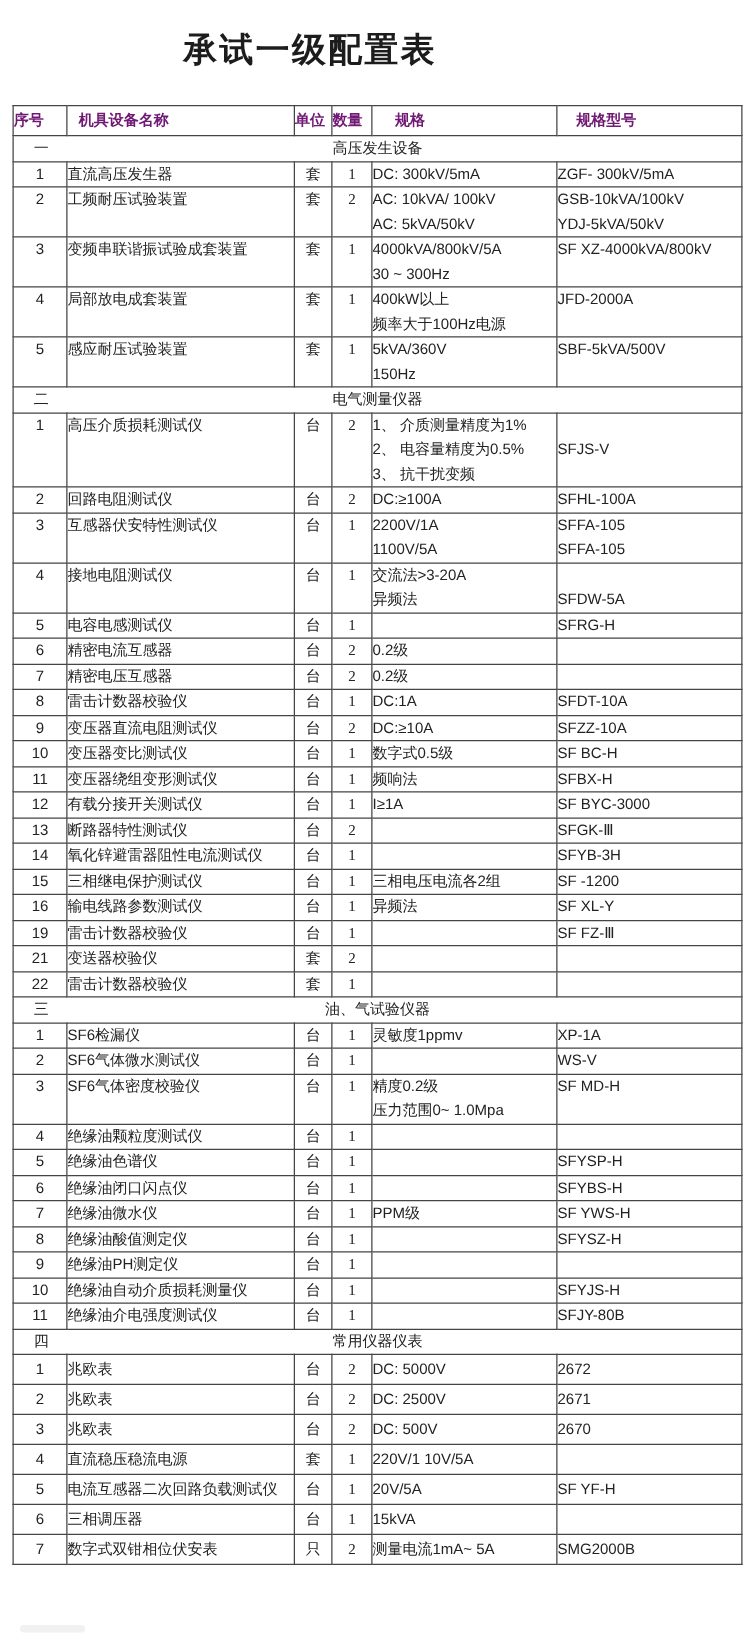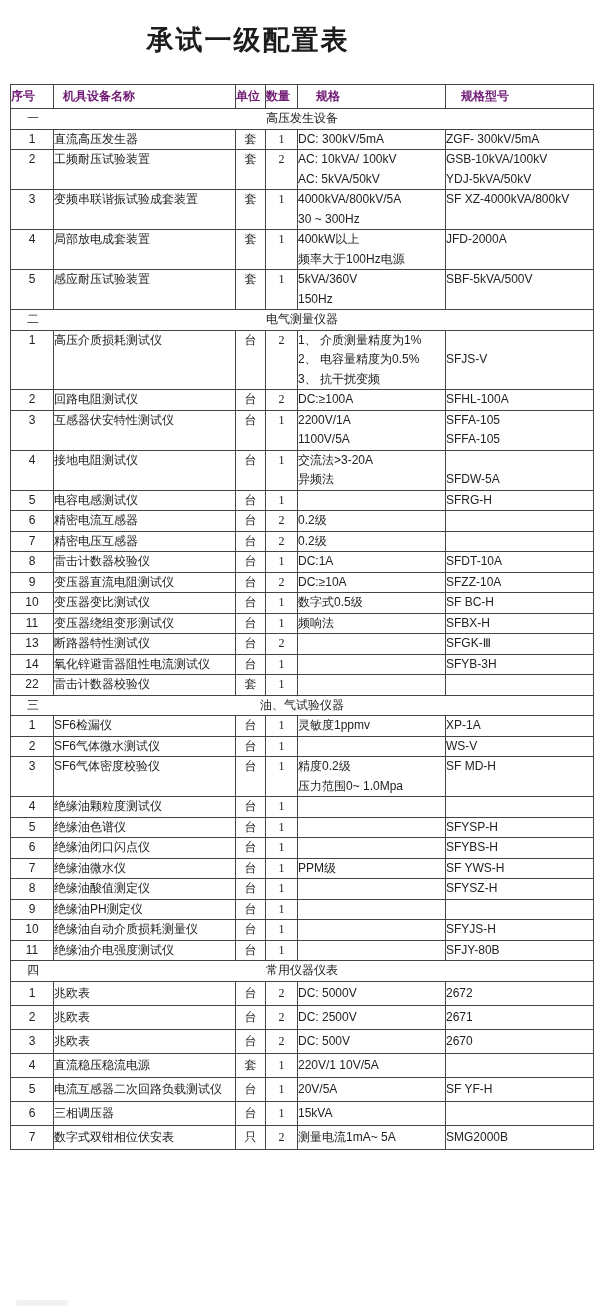--- a/index.html
+++ b/index.html
@@ -254,34 +254,74 @@
       </tr>
       <tr>
         <td class="col-no">11</td>
         <td class="col-name">变压器绕组变形测试仪</td>
         <td class="col-unit">台</td>
         <td class="col-qty">1</td>
         <td class="col-spec">频响法</td>
         <td class="col-model">SFBX-H</td>
       </tr>
       <tr>
+        <td class="col-no">12</td>
+        <td class="col-name">有载分接开关测试仪</td>
+        <td class="col-unit">台</td>
+        <td class="col-qty">1</td>
+        <td class="col-spec">I≥1A</td>
+        <td class="col-model">SF BYC-3000</td>
+      </tr>
+      <tr>
         <td class="col-no">13</td>
         <td class="col-name">断路器特性测试仪</td>
         <td class="col-unit">台</td>
         <td class="col-qty">2</td>
         <td class="col-spec"></td>
         <td class="col-model">SFGK-Ⅲ</td>
       </tr>
       <tr>
         <td class="col-no">14</td>
         <td class="col-name">氧化锌避雷器阻性电流测试仪</td>
         <td class="col-unit">台</td>
         <td class="col-qty">1</td>
         <td class="col-spec"></td>
         <td class="col-model">SFYB-3H</td>
+      </tr>
+      <tr>
+        <td class="col-no">15</td>
+        <td class="col-name">三相继电保护测试仪</td>
+        <td class="col-unit">台</td>
+        <td class="col-qty">1</td>
+        <td class="col-spec">三相电压电流各2组</td>
+        <td class="col-model">SF -1200</td>
+      </tr>
+      <tr>
+        <td class="col-no">16</td>
+        <td class="col-name">输电线路参数测试仪</td>
+        <td class="col-unit">台</td>
+        <td class="col-qty">1</td>
+        <td class="col-spec">异频法</td>
+        <td class="col-model">SF XL-Y</td>
+      </tr>
+      <tr>
+        <td class="col-no">19</td>
+        <td class="col-name">雷击计数器校验仪</td>
+        <td class="col-unit">台</td>
+        <td class="col-qty">1</td>
+        <td class="col-spec"></td>
+        <td class="col-model">SF FZ-Ⅲ</td>
+      </tr>
+      <tr>
+        <td class="col-no">21</td>
+        <td class="col-name">变送器校验仪</td>
+        <td class="col-unit">套</td>
+        <td class="col-qty">2</td>
+        <td class="col-spec"></td>
+        <td class="col-model"></td>
       </tr>
       <tr>
         <td class="col-no">22</td>
         <td class="col-name">雷击计数器校验仪</td>
         <td class="col-unit">套</td>
         <td class="col-qty">1</td>
         <td class="col-spec"></td>
         <td class="col-model"></td>
       </tr>
       <tr class="section">

